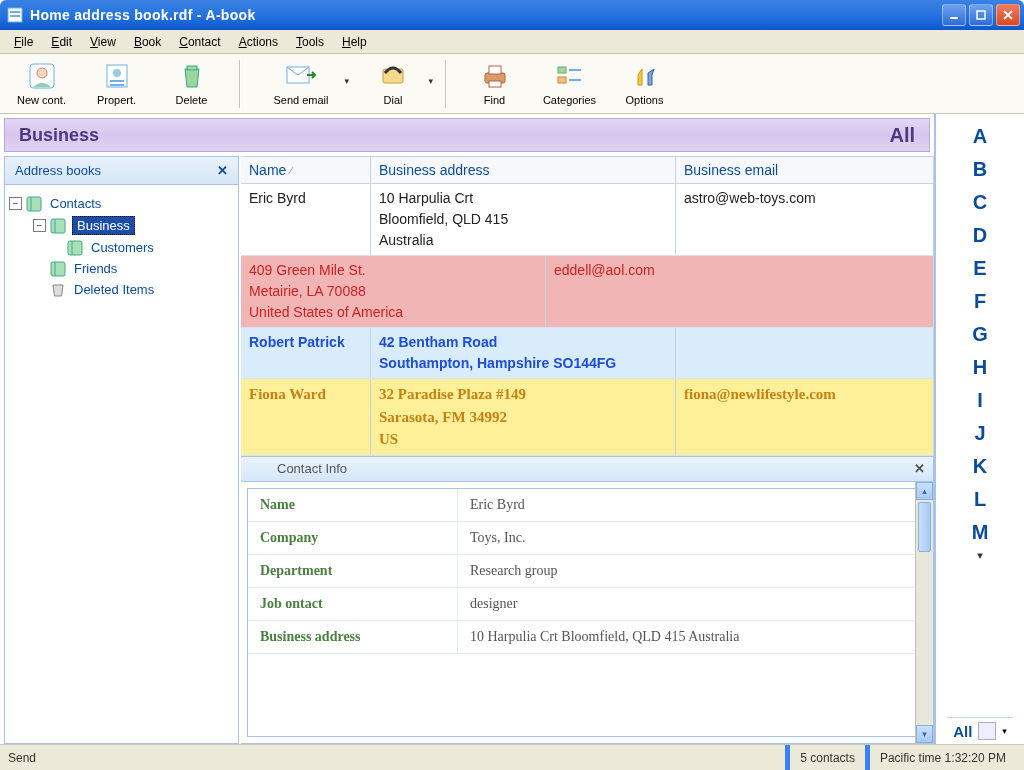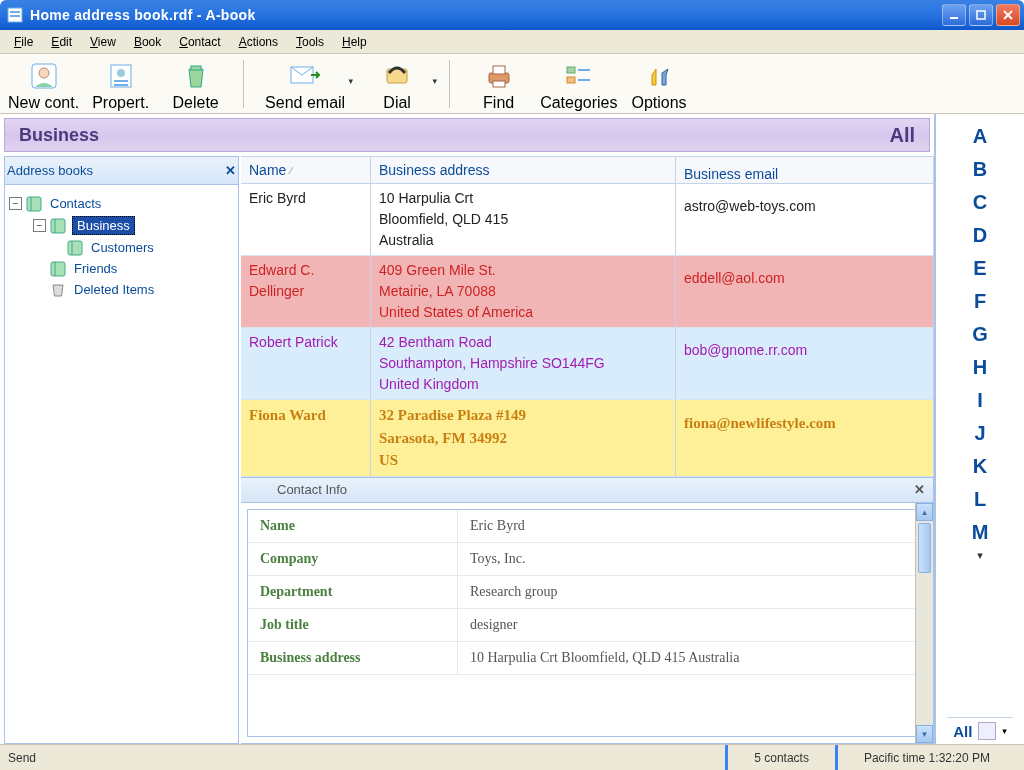--- a/index.html
+++ b/index.html
@@ -23,21 +23,21 @@
 
   
   .menubar { height:24px; background:#ece9d8; border-bottom:1px solid #c9c6b7; display:flex; align-items:center; padding:0 6px; gap:2px; }
   .menuitem { padding:2px 8px; color:#000; cursor:default; }
   .menuitem .ul { text-decoration: underline; }
 
   
   .toolbar { height:60px; background:#fbfaf4; border-bottom:1px solid #c9c6b7; display:flex; align-items:center; padding:2px 4px; }
   .tbtn { min-width:75px; height:56px; display:flex; flex-direction:column; align-items:center; justify-content:flex-start; padding:4px 4px 0; cursor:default; position:relative; }
   .tbtn .ticon { width:32px; height:32px; display:flex;align-items:center;justify-content:center; font-size:22px; }
-  .tbtn .tlabel { font-size:16px; color:#000; margin-top:2px; }
+  .tbtn .tlabel { font-size:11px; color:#000; margin-top:2px; }
   .tsep { width:2px; height:48px; margin:0 10px; border-left:1px solid #c5c3b3; border-right:1px solid #fff; }
   .drop-triangle { position:absolute; right:2px; top:20px; font-size:9px; color:#333; }
 
   
   .main { display:flex; height: calc(770px - 30px - 24px - 60px - 26px); }
   .left-col { flex:1; display:flex; flex-direction:column; border-right:2px solid #a8c3e7; }
   .right-col { width:88px; background:#fff; display:flex; flex-direction:column; align-items:center; padding-top:6px; }
 
   
   .cat-header {
@@ -52,52 +52,52 @@
 
   
   .mid-split { flex:1; display:flex; overflow:hidden; }
 
   
   .sidebar { width:235px; border:1px solid #a8c3e7; margin:0 0 0 4px; display:flex; flex-direction:column; background:#fff; }
   .sidebar-header {
     height:28px;
     background: linear-gradient(to bottom,#eaf2fb,#d5e6f8);
     border-bottom:1px solid #a8c3e7;
-    display:flex; align-items:center; padding:0 2px;
+    display:flex; align-items:center; padding:0 10px;
     color:#0b4c9a; font-size:13px;
   }
   .sidebar-header .label { flex:1; }
   .sidebar-header .close-x { color:#0b4c9a; font-weight:bold; cursor:default; font-size:13px; }
   .tree { padding:8px 4px; font-size:13px; color:#0b4c9a; }
   .tree-row { display:flex; align-items:center; padding:2px 0; }
   .tree-toggle { width:13px; height:13px; border:1px solid #7a7a7a; background:#fff; margin-right:4px; display:flex;align-items:center;justify-content:center; font-size:10px; color:#333; line-height:1; }
   .folder-ic { width:18px; height:16px; margin-right:4px; display:flex;align-items:center;justify-content:center; }
   .tree-row.selected .lbl { background:#1c4ea8; color:#fff; border:1px dotted #000; padding:1px 4px; }
   .tree-row .lbl { padding:1px 2px; }
   .trash-ic { width:18px;height:16px; margin-right:4px; }
 
   
   .table-wrap { flex:1; display:flex; flex-direction:column; margin-left:2px; }
   .table-head { display:flex; height:28px; background:#f6f8fc; border:1px solid #c3d3e8; border-left:none; }
   .th { padding:4px 8px; color:#0b4c9a; font-size:14px; display:flex; align-items:center; }
   .col-name { width:130px; border-right:1px solid #c3d3e8; }
   .col-addr { width:305px; border-right:1px solid #c3d3e8; }
-  .col-email { flex:1;margin-top:8px; }
+  .col-email { flex:1; }
 
   .table-body { border-right:1px solid #c3d3e8; }
   .row { display:flex; border-bottom:1px solid #d7e3ef; }
   .cell { padding:4px 8px; font-size:14px; }
   .cell .line { line-height:1.5; }
   .row .col-name { width:130px; }
   .row .col-addr { width:305px; }
   .row .col-email { flex:1; }
 
   .row.r0 { background:#fff; color:#222; }
   .row.r1 { background:#f2b5b5; color:#c22; }
-  .row.r2 { background:#d8ecfb; color:#a21caf; }
+  .row.r2 { background:#d8ecfb; color:#1d4ed8;font-weight:bold; }
   .row.r3 { background:#fef098; color:#c97f12; font-family: Georgia, 'Times New Roman', serif; font-weight:bold; }
 
   .row.r3 .cell { font-size:15px; }
 
   
   .info-header {
     height:26px;
     background: linear-gradient(to bottom,#eaf2fb,#d5e6f8);
     border:1px solid #a8c3e7; border-left:none;
     display:flex; align-items:center; padding:0 8px; color:#555; font-size:13px;
@@ -116,21 +116,21 @@
 
   
   .letter { width:100%; text-align:center; color:#0b4c9a; font-size:20px; padding:5px 0; font-weight:bold; cursor:default; }
   .footer-pick { display:flex; align-items:center; gap:6px; padding:4px 6px; border-top:1px solid #c3d3e8; margin-top:auto; }
   .footer-pick .all-lbl { color:#0b4c9a; font-size:15px; font-weight:bold; }
   .mini-ic { width:18px;height:18px; border:1px solid #aac; background:#eef; }
 
   
   .statusbar { height:26px; background:#ece9d8; border-top:1px solid #c9c6b7; display:flex; align-items:center; padding:0 8px; font-size:12px; color:#333; }
   .statusbar .s-left { flex:1; }
-  .statusbar .s-cell { padding:0 26px; border-left:3px solid #3b82f6; height:100%; display:flex;align-items:center; }
+  .statusbar .s-cell { padding:0 10px; border-left:5px solid #3b82f6; height:100%; display:flex;align-items:center; }
 
   svg { display:block; }
 </style>
 </head>
 <body>
 
 <div class="titlebar">
   <span class="icon">
     <svg width="16" height="16">
         <rect x="1" y="1" width="14" height="14" fill="#fff" stroke="#6faee8"></rect>
@@ -335,43 +335,36 @@
             <div class="cell col-addr">
                 <div class="line">10 Harpulia Crt</div>
                 <div class="line">Bloomfield, QLD 415</div>
                 <div class="line">Australia</div>
               </div>
             <div class="cell col-email">
                 <div class="line">astro@web-toys.com</div>
               </div>
           </div>
           <div class="row r1">
-            <div class="cell col-name">
-                <div class="line">Edward C. Dellinger</div>
-              </div>
             <div class="cell col-addr">
                 <div class="line">409 Green Mile St.</div>
                 <div class="line">Metairie, LA 70088</div>
                 <div class="line">United States of America</div>
               </div>
             <div class="cell col-email">
                 <div class="line">eddell@aol.com</div>
               </div>
           </div>
           <div class="row r2">
             <div class="cell col-name">
                 <div class="line">Robert Patrick</div>
               </div>
             <div class="cell col-addr">
                 <div class="line">42 Bentham Road</div>
                 <div class="line">Southampton, Hampshire SO144FG</div>
-                <div class="line">United Kingdom</div>
-              </div>
-            <div class="cell col-email">
-                <div class="line">bob@gnome.rr.com</div>
               </div>
           </div>
           <div class="row r3">
             <div class="cell col-name">
                 <div class="line">Fiona Ward</div>
               </div>
             <div class="cell col-addr">
                 <div class="line">32 Paradise Plaza #149</div>
                 <div class="line">Sarasota, FM 34992</div>
                 <div class="line">US</div>
@@ -394,21 +387,21 @@
               </div>
             <div class="info-row">
                 <div class="info-label">Company</div>
                 <div class="info-value">Toys, Inc.</div>
               </div>
             <div class="info-row">
                 <div class="info-label">Department</div>
                 <div class="info-value">Research group</div>
               </div>
             <div class="info-row">
-                <div class="info-label">Job title</div>
+                <div class="info-label">Job ontact</div>
                 <div class="info-value">designer</div>
               </div>
             <div class="info-row">
                 <div class="info-label">Business address</div>
                 <div class="info-value">10 Harpulia Crt Bloomfield, QLD 415 Australia</div>
               </div>
           </div>
           <div class="v-scroll">
             <div class="sb-btn">▴</div>
             <div class="sb-thumb" style="height:50px;margin:2px"></div>

